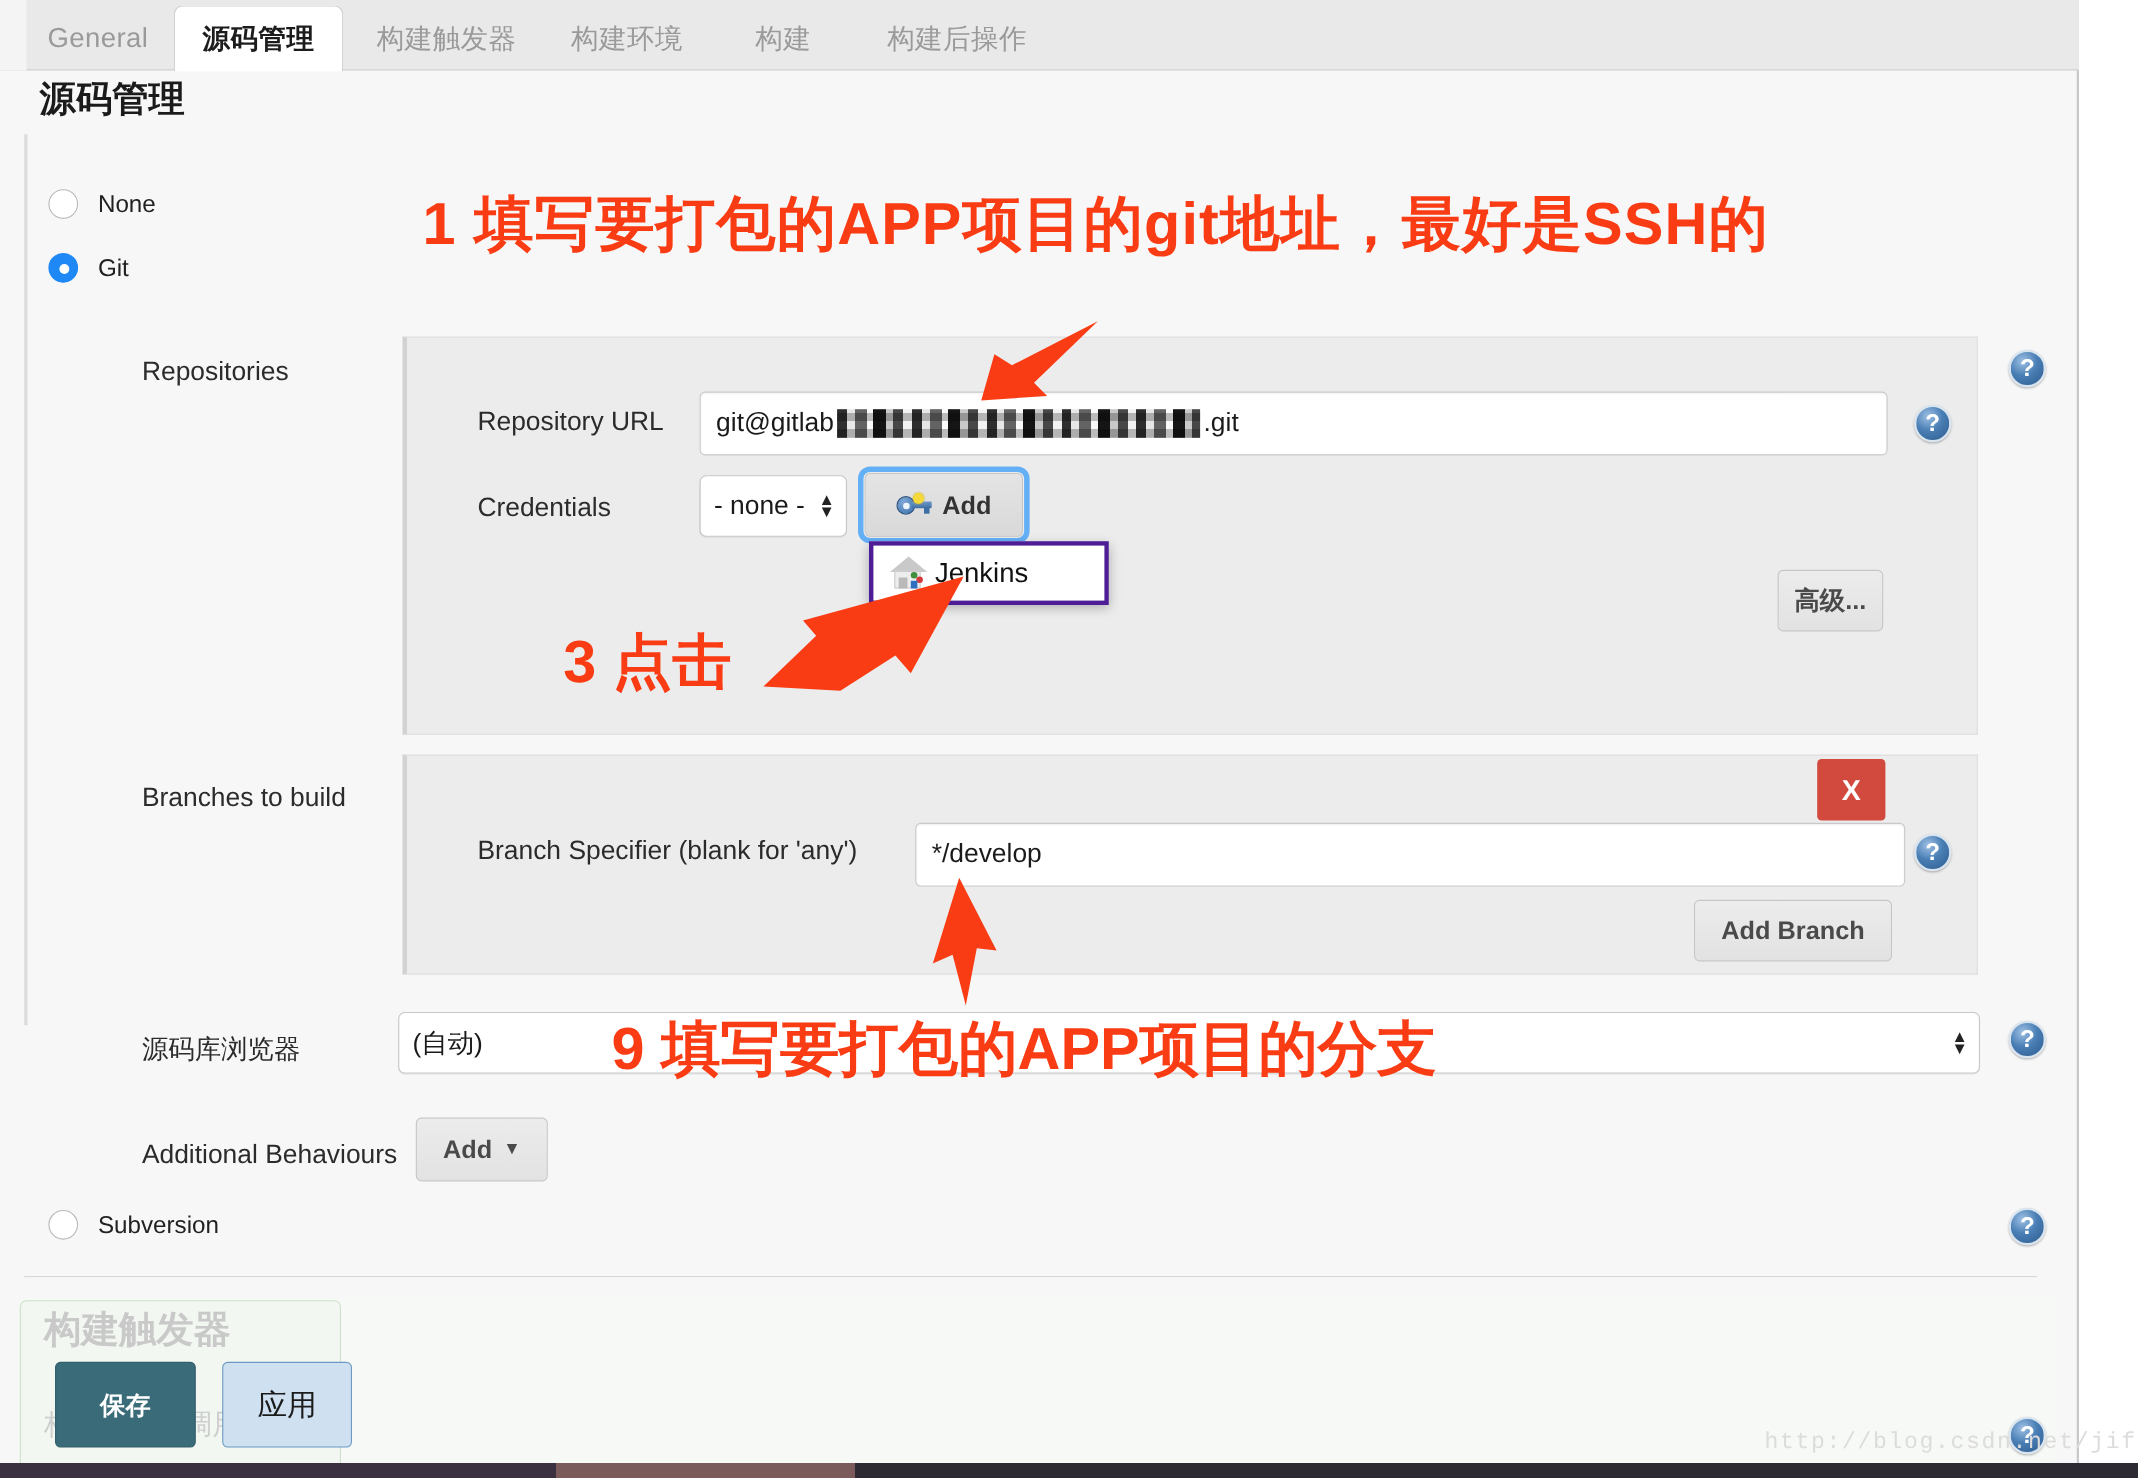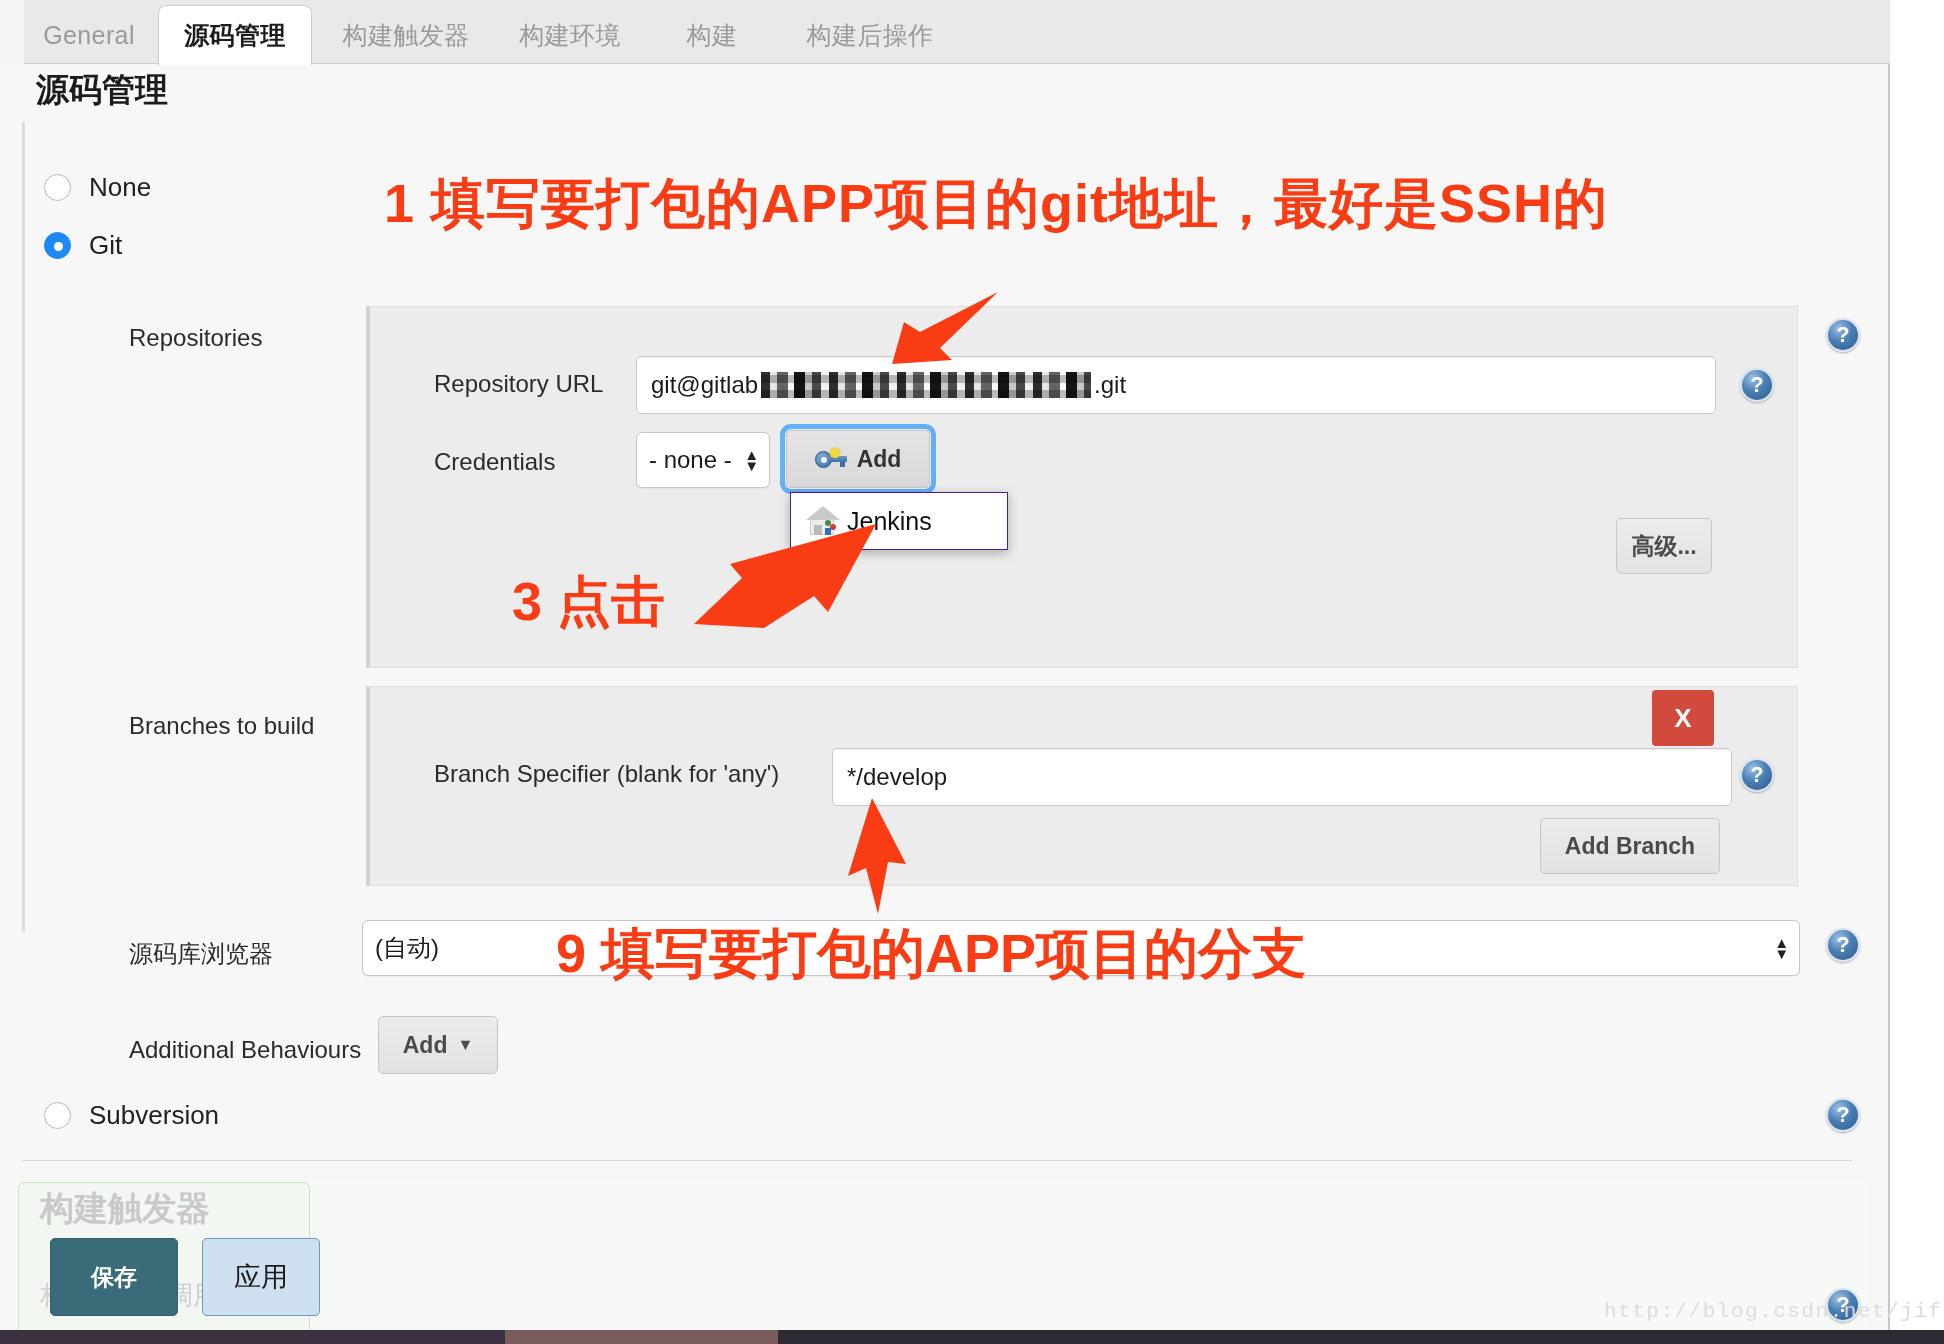--- a/index.html
+++ b/index.html
@@ -63,21 +63,21 @@
   .radio-row { position: absolute; display: flex; align-items: center; gap: 18px; }
   .radio {
     width: 27px; height: 27px; border-radius: 50%;
     border: 1px solid #b9b9b9; background: #fff; flex: none;
   }
   .radio.on { background: var(--accent, #1e88f5); border-color: var(--accent, #1e88f5); position: relative; }
   .radio.on::after {
     content: ""; position: absolute; left: 9px; top: 9px;
     width: 9px; height: 9px; border-radius: 50%; background: #fff;
   }
-  .radio-label { font-size: 26px; color: #222; }
+  .radio-label { font-size: 22px; color: #222; }
 
   
   .field-label {
     position: absolute; font-size: 24px; color: #2b2b2b; margin-left: 37px;
   }
   .subpanel {
     position: absolute;
     background: #ececec;
     border: 1px solid #dedede;
     border-left: 4px solid #d2d2d2;
@@ -155,21 +155,21 @@
     background: #3e6fa4;
   }
   .key-icon .spark {
     position: absolute; left: 15px; top: 0px; width: 10px; height: 10px;
     border-radius: 50%; background: #f5d93a; box-shadow: 0 0 2px #c9ad12;
   }
 
   
   .menu {
     position: absolute; background: #fff;
-    box-shadow: 0 3px 10px rgba(0,0,0,.28); border: 1px solid #4c1d95;
+    box-shadow: 0 3px 10px rgba(0,0,0,.28); border: 4px solid #4c1d95;
     display: flex; align-items: center; padding-left: 56px;
     font-size: 25px; color: #111;
   }
   .house-icon {
     position: absolute; left: 14px; top: 50%; transform: translateY(-50%);
     width: 34px; height: 30px;
   }
   .house-icon .roof {
     position:absolute; left:1px; top:0; width:0; height:0;
     border-left: 17px solid transparent; border-right: 17px solid transparent;

